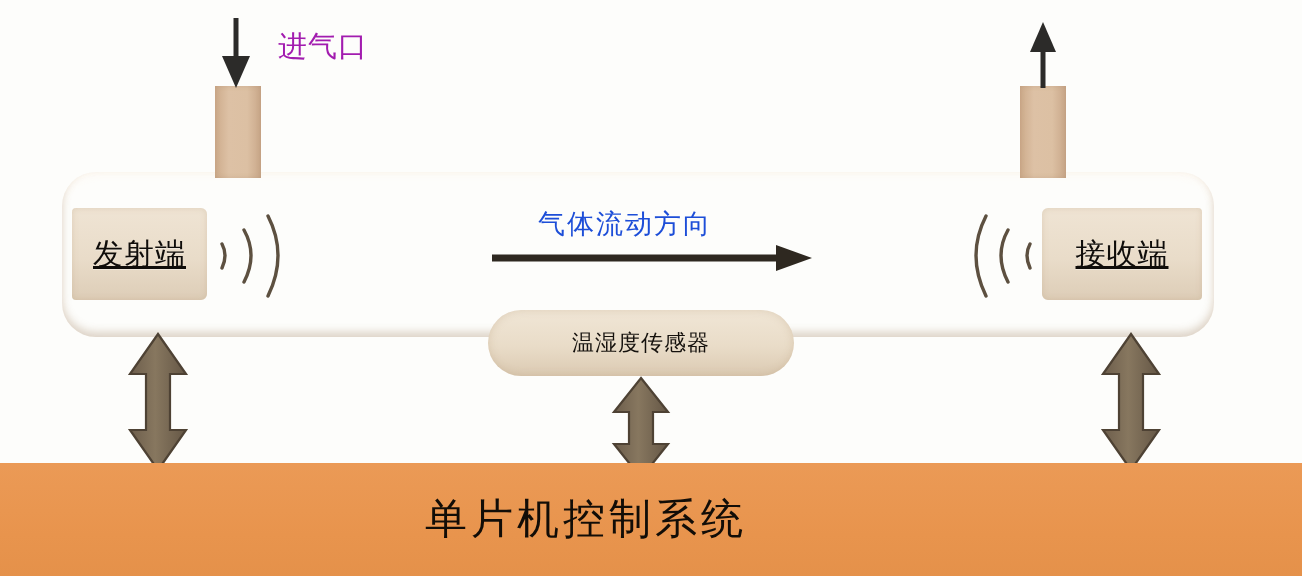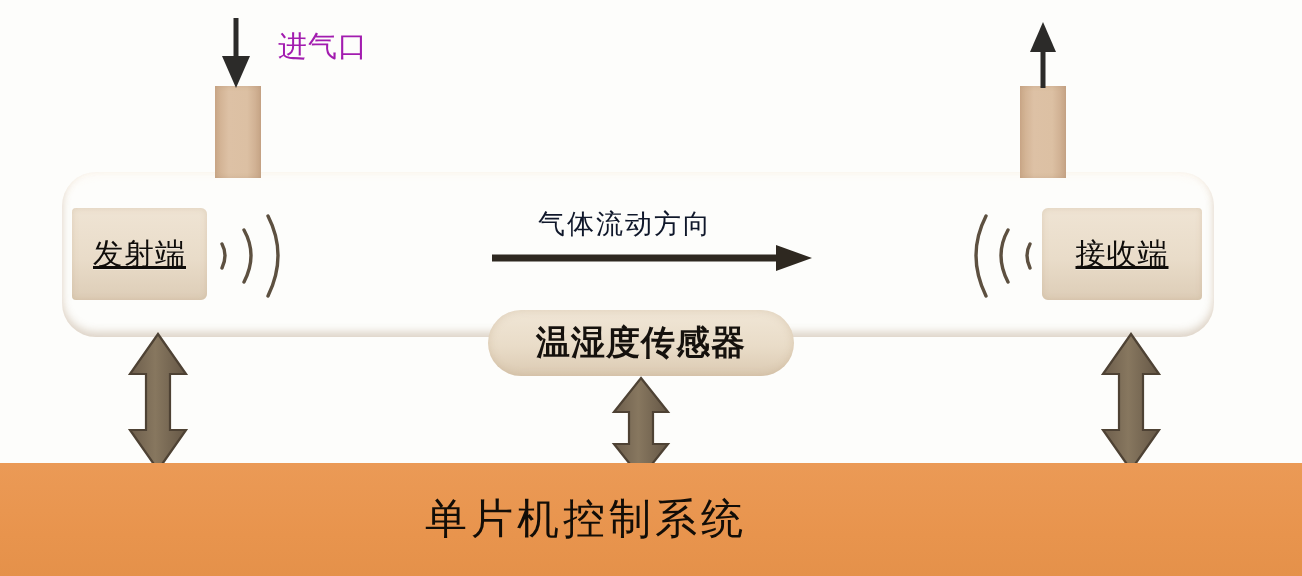--- a/index.html
+++ b/index.html
@@ -71,45 +71,44 @@
     letter-spacing: 1px;
   }
   #inlet-label  { left: 278px;  top: 27px; }
   #outlet-label { left: 1088px; top: 27px; }
 
   #flow-label {
     position: absolute;
     left: 538px;
     top: 206px;
     font-size: 27px;
-    color: #0f172a;
+    color: #1d4ed8;
     white-space: nowrap;
     letter-spacing: 2px;
   }
 
   
   #sensor-pill {
     position: absolute;
     left: 488px;
     top: 310px;
     width: 306px;
     height: 66px;
     border-radius: 33px;
     background: linear-gradient(180deg, #f0e6d6 0%, #e9dcc8 55%, #dbcab2 100%);
     box-shadow: inset 0 0 8px rgba(175,145,110,.30);
     display: flex;
     align-items: center;
     justify-content: center;
   }
   #sensor-label {
-    font-size: 34px;
+    font-size: 22px;
     color: #15110d;
     white-space: nowrap;
     letter-spacing: 1px;
-    font-weight: bold;
   }
 
   
   #control-bar {
     position: absolute;
     left: 0;
     top: 463px;
     width: 1302px;
     height: 144px;
     background: linear-gradient(180deg, #eb9a56 0%, #e8944d 50%, #e28f48 100%);

